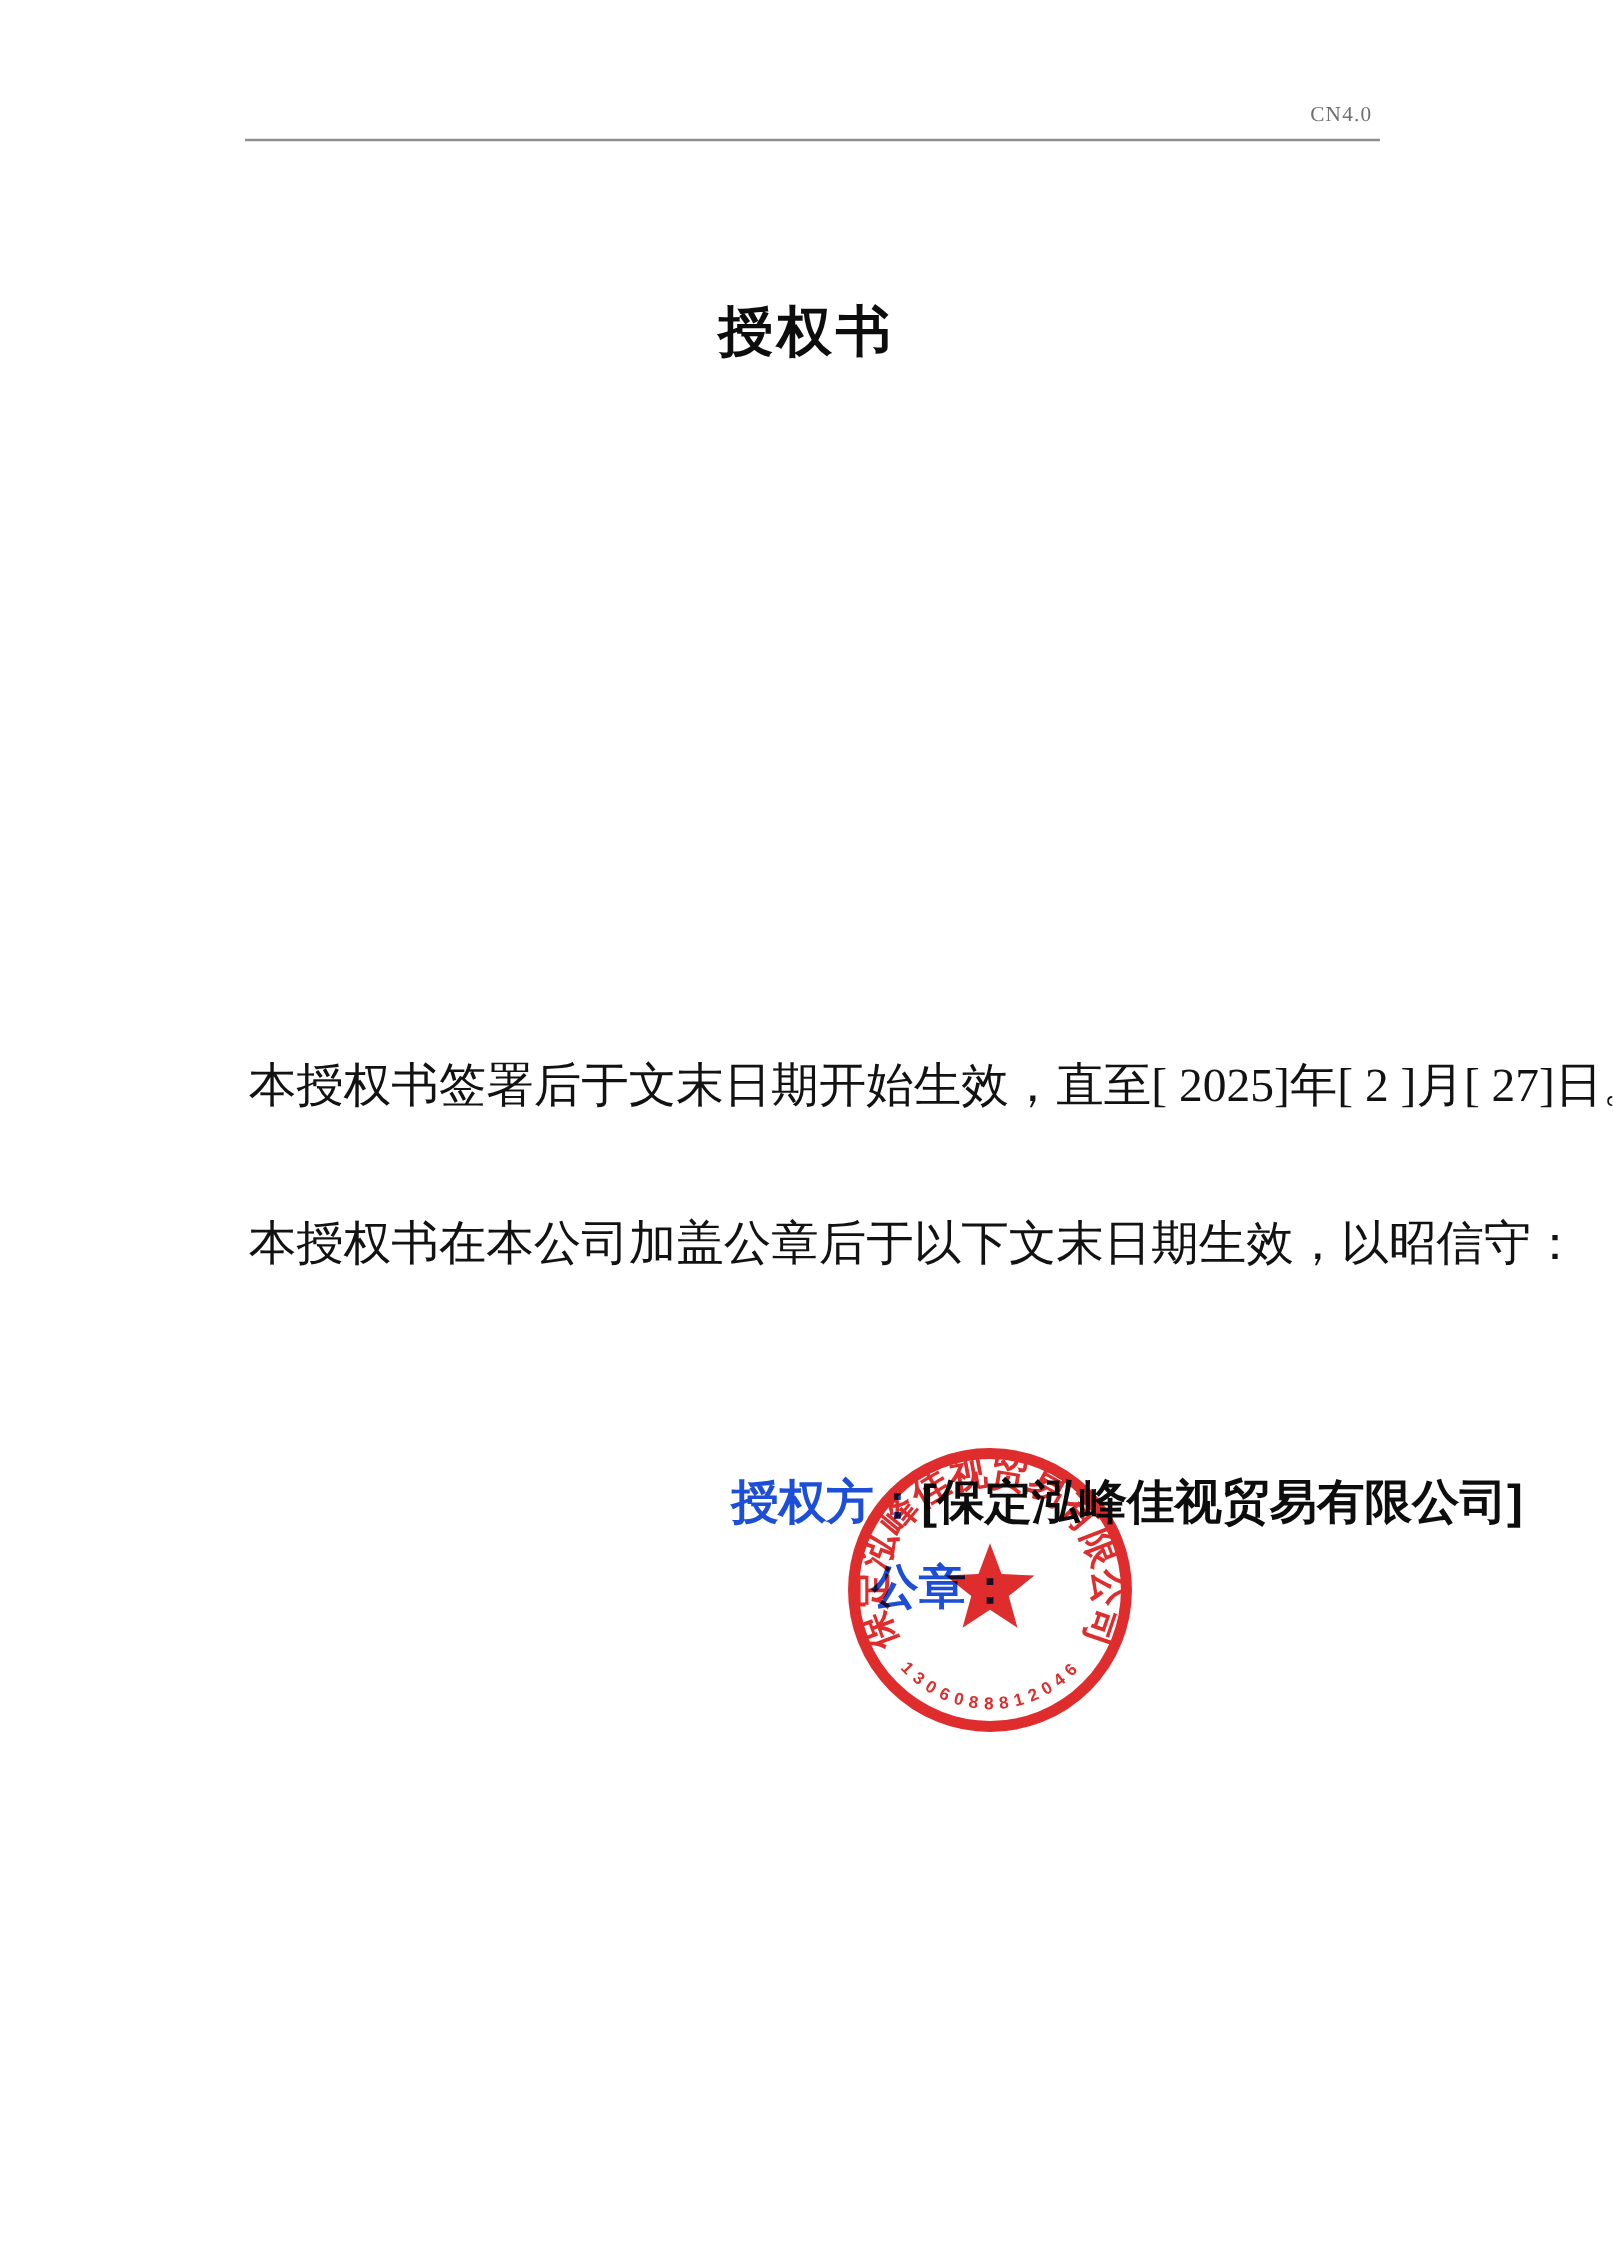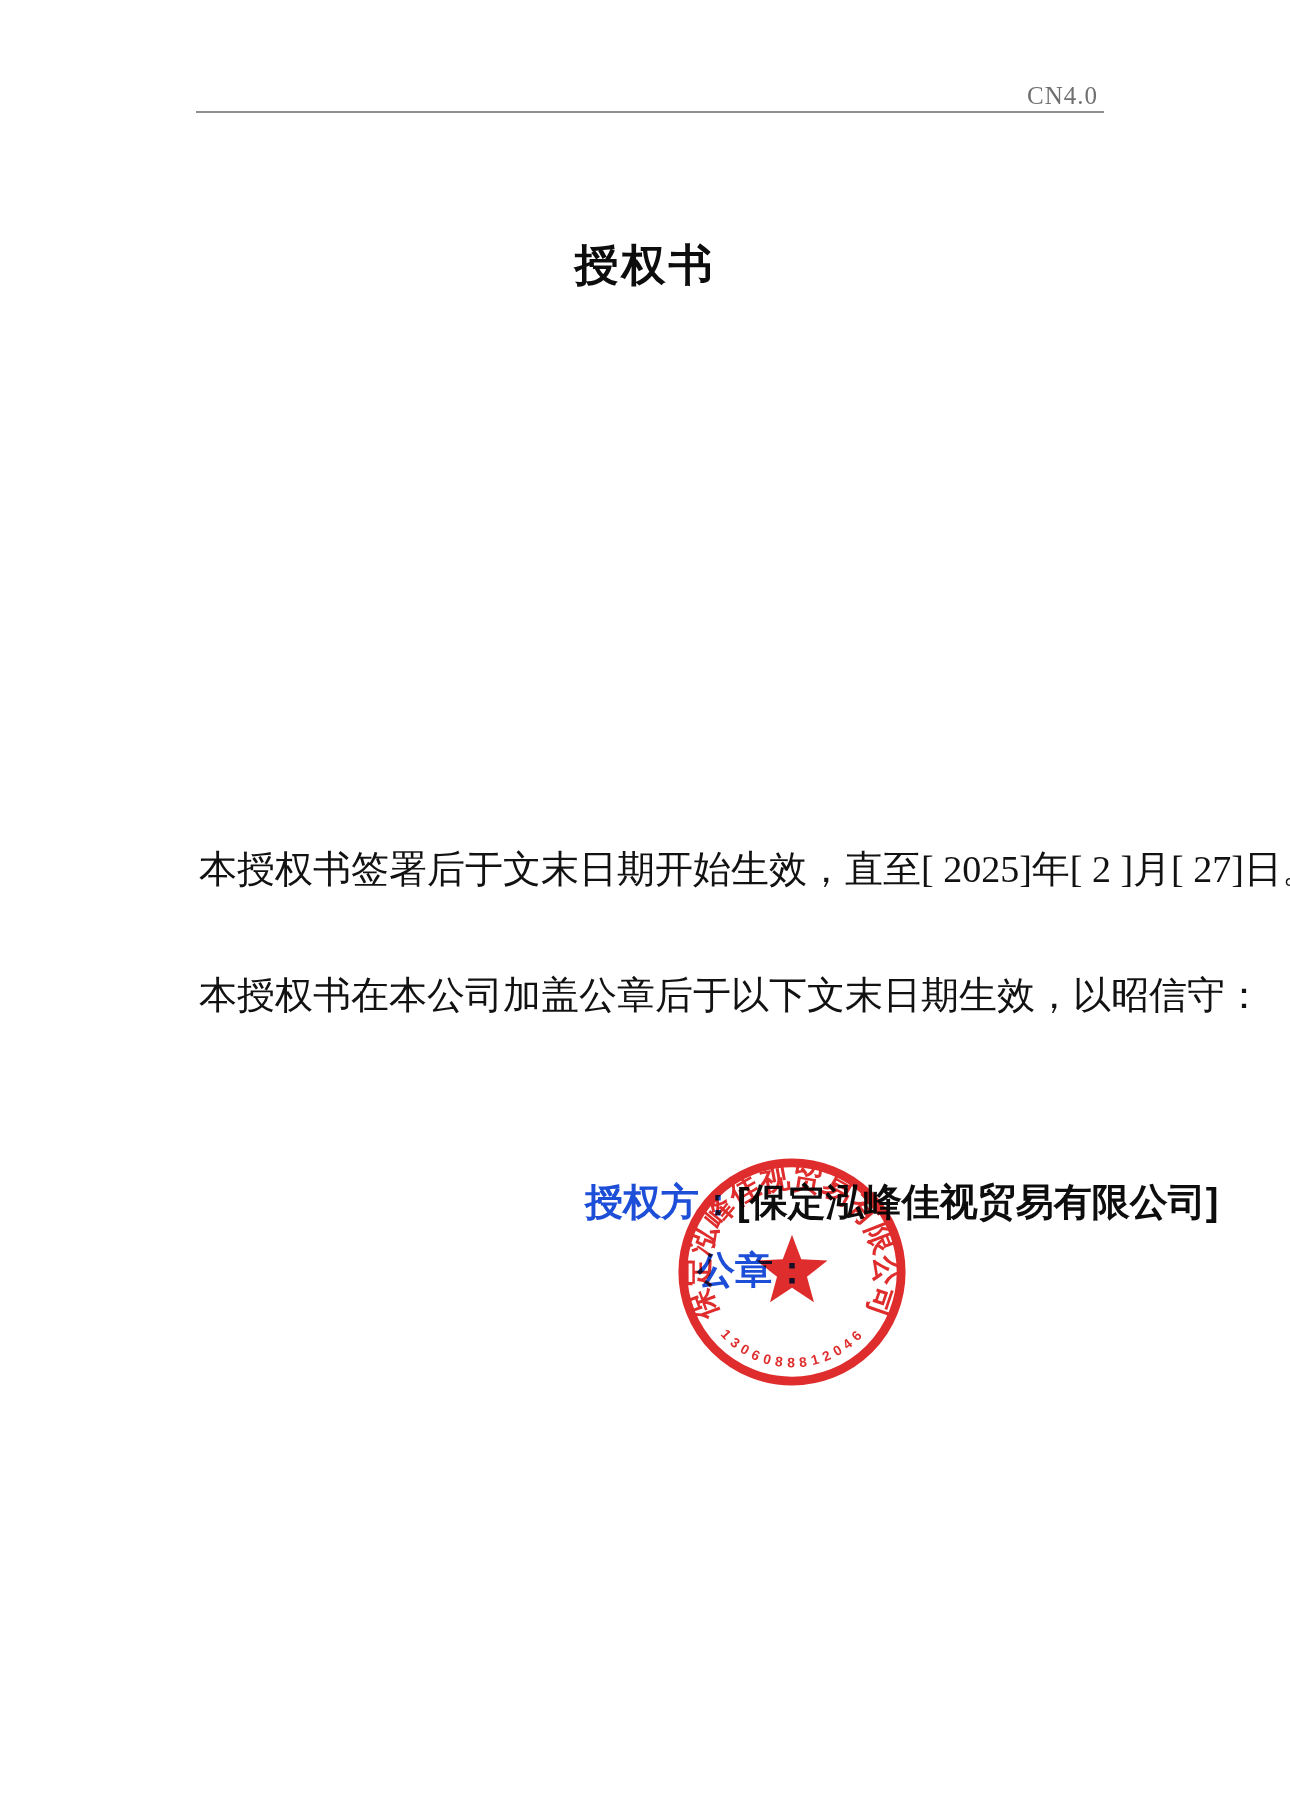--- a/index.html
+++ b/index.html
@@ -8,21 +8,21 @@
     width:1290px;height:1811px;
     background:#ffffff;
     overflow:hidden;
     font-family:"Liberation Serif", serif;
     color:#121212;
   }
   
   .cn-tag{
     position:absolute;top:82px;right:192px;
     font-family:"Liberation Serif", serif;
-    font-size:25px;color:#6f6f6f;letter-spacing:1px;
+    font-size:17px;color:#6f6f6f;letter-spacing:1px;
   }
   .header-rule{
     position:absolute;top:111px;left:196px;width:908px;height:2px;
     background:#8f8f8f;
   }
   
   .doc-title{
     position:absolute;top:236px;left:0;width:1290px;
     margin:0;text-align:center;
     font-family:Liberation Sans, sans-serif;

